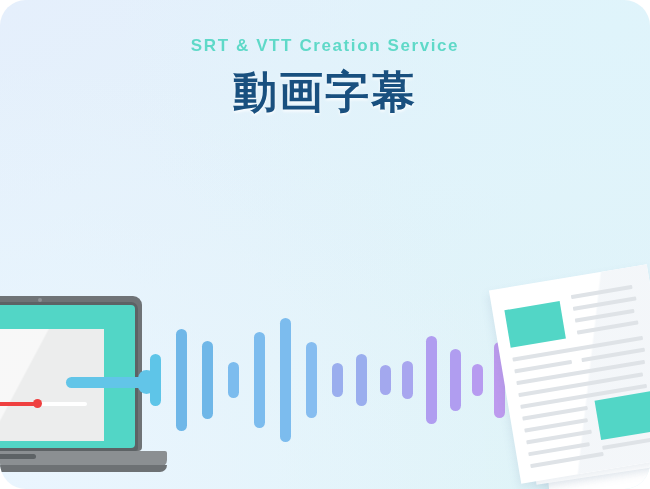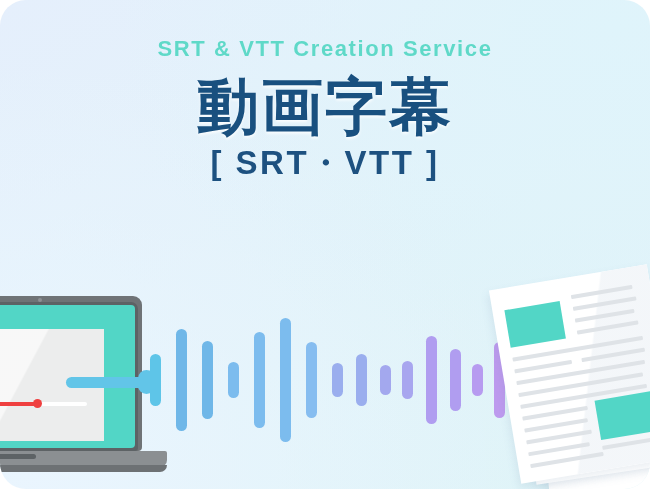--- a/index.html
+++ b/index.html
@@ -31,31 +31,31 @@
     position: absolute;
     left: 0;
     top: 0;
     width: 650px;
     text-align: center;
     z-index: 20;
   }
 
   .eyebrow {
     margin: 36px 0 0 0;
-    font-size: 22px;
+    font-size: 17px;
     font-weight: bold;
     letter-spacing: 1.6px;
     color: #5fd9c8;
     line-height: 1.2;
     white-space: nowrap;
   }
 
   .title-main {
     margin: 12px 0 0 0;
-    font-size: 62px;
+    font-size: 44px;
     font-weight: bold;
     letter-spacing: 2px;
     color: #19507f;
     line-height: 1.08;
     white-space: nowrap;
     text-shadow: 0 2px 3px rgba(255,255,255,0.85);
   }
 
   .title-sub {
     margin: 4px 0 0 0;
@@ -300,21 +300,20 @@
   }
 </style>
 </head>
 <body>
 
 <div id="banner">
 
   <div class="text-block">
     <p class="eyebrow">SRT &amp; VTT Creation Service</p>
     <p class="title-main">動画字幕</p>
-    <p class="title-sub">[ SRT・VTT ]</p>
   </div>
 
   <div class="laptop">
     <div class="laptop-shell"></div>
     <div class="laptop-shell-inner"></div>
     <div class="laptop-cam"></div>
     <div class="laptop-screen">
       <div class="video-card">
         <div class="video-card-gloss"></div>
       </div>

